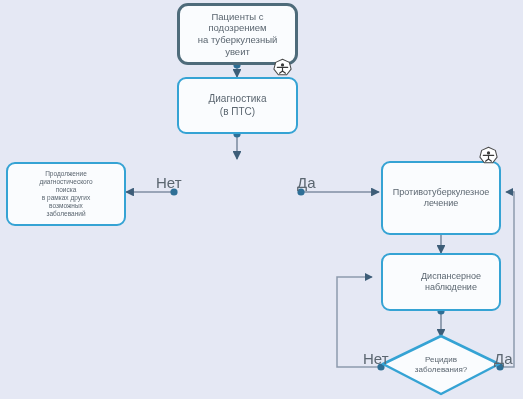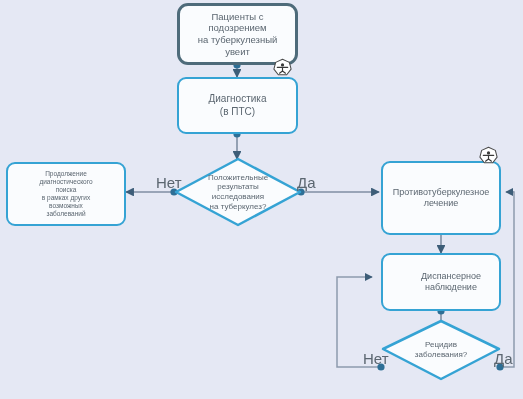--- a/index.html
+++ b/index.html
@@ -166,33 +166,22 @@
   <div class="node" style="left:381px; top:161px; width:120px; height:74px; font-size:9px;">
     <span class="node-label">Противотуберкулезное
 лечение</span>
   </div>
 
   <div class="node" style="left:381px; top:253px; width:120px; height:58px; font-size:9px;padding-left:20px;">
     <span class="node-label">Диспансерное
 наблюдение</span>
   </div>
 
-  <div class="decision" style="left:174px; top:157px; width:128px; height:70px;">
-    <svg width="128" height="70" viewBox="0 0 128 70">
-      <polygon points="64,2 126,35 64,68 2,35" fill="#fafcfe" stroke="#35a3d4" stroke-width="2.5" stroke-linejoin="round"></polygon>
-    </svg>
-    <div class="dec-text" style="font-size:8px;">
-      <span>Положительные
-результаты
-исследования
-на туберкулез?</span>
-    </div>
-  </div>
-
-  <div class="decision" style="left:381px; top:319px; width:120px; height:62px;">
+
+  <div class="decision" style="left:381px; top:334px; width:120px; height:62px;">
     <svg width="120" height="62" viewBox="0 0 120 62">
       <polygon points="60,2 118,30 60,60 2,30" fill="#fafcfe" stroke="#35a3d4" stroke-width="2.5" stroke-linejoin="round"></polygon>
     </svg>
     <div class="dec-text" style="font-size:8px;">
       <span>Рецидив
 заболевания?</span>
     </div>
   </div>
 
   <span class="edge-label" style="left:156px; top:174px;">Нет</span>

